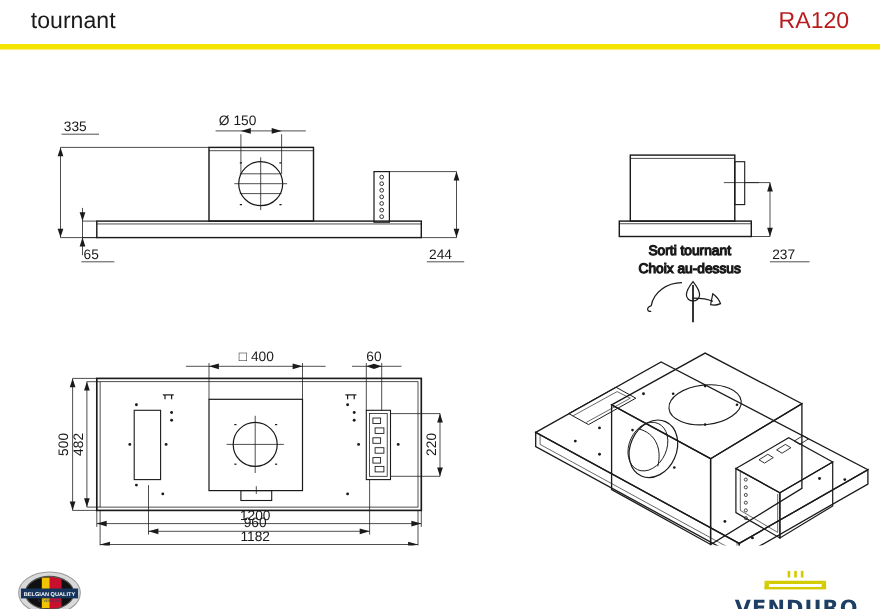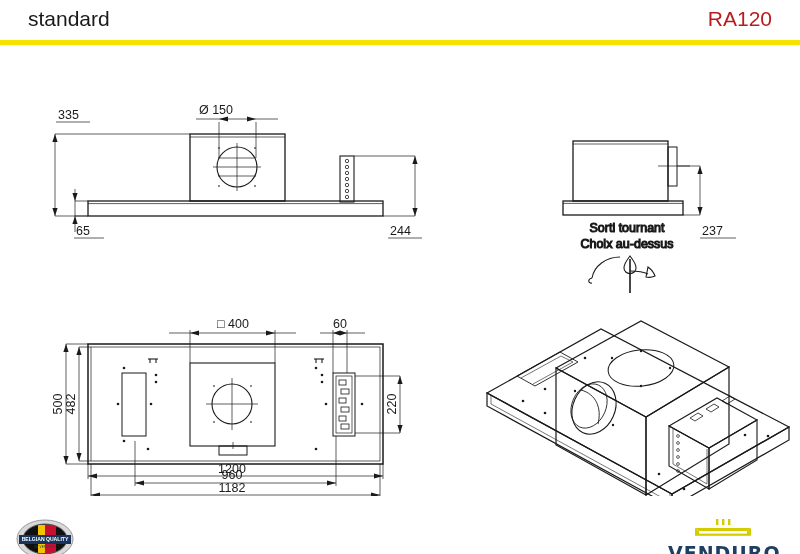--- a/index.html
+++ b/index.html
@@ -85,21 +85,21 @@
     fill: #1a1a1a;
     font-family: "Liberation Sans", sans-serif;
   }
 </style>
 </head>
 <body>
 
 <div id="page">
 
   <div id="header">
-    <div id="header-title">standard</div>
+    <div id="header-title">tournant</div>
     <div id="header-model">RA120</div>
     <div id="header-rule"></div>
   </div>
 
   <svg id="drawing" viewBox="0 0 800 450" width="800" height="450">
 
     <g stroke="#1a1a1a" fill="none" stroke-width="1.1">
 
       <g>
         <rect x="88" y="155" width="295" height="15" stroke-width="1.3"></rect>

